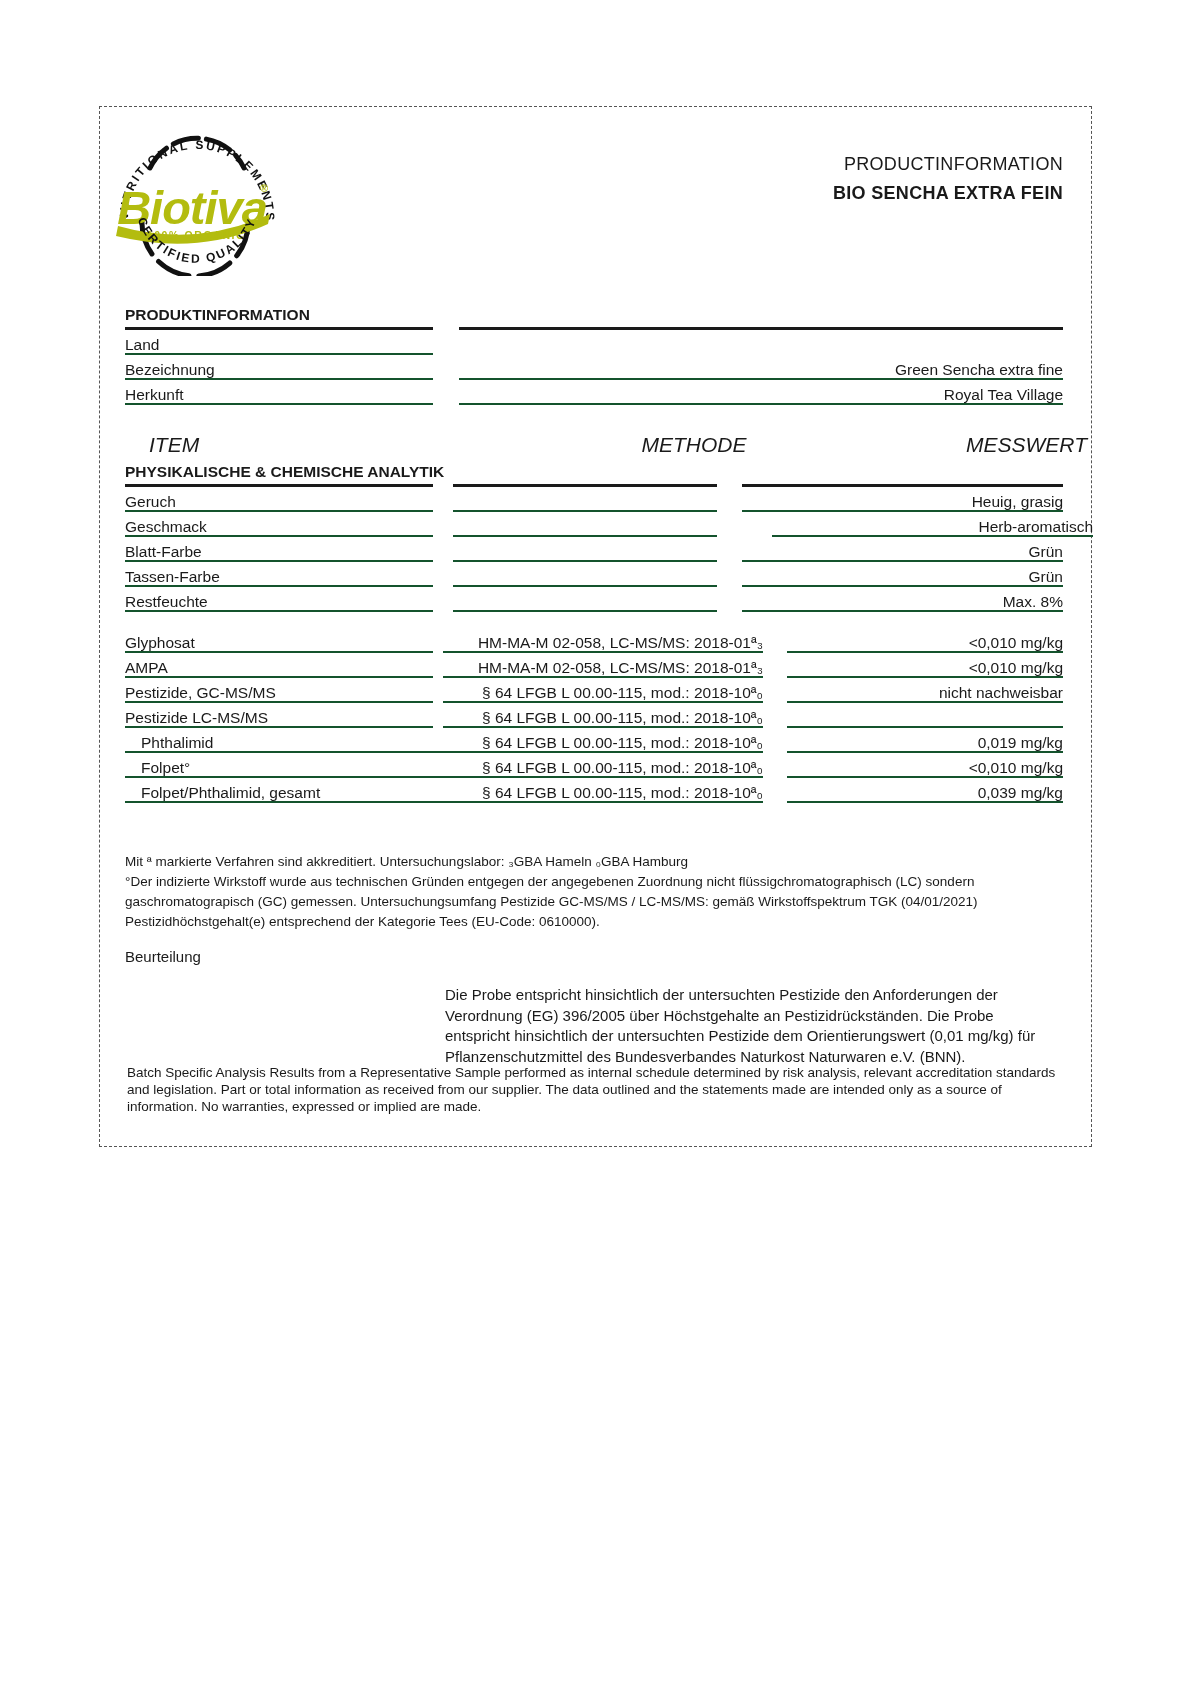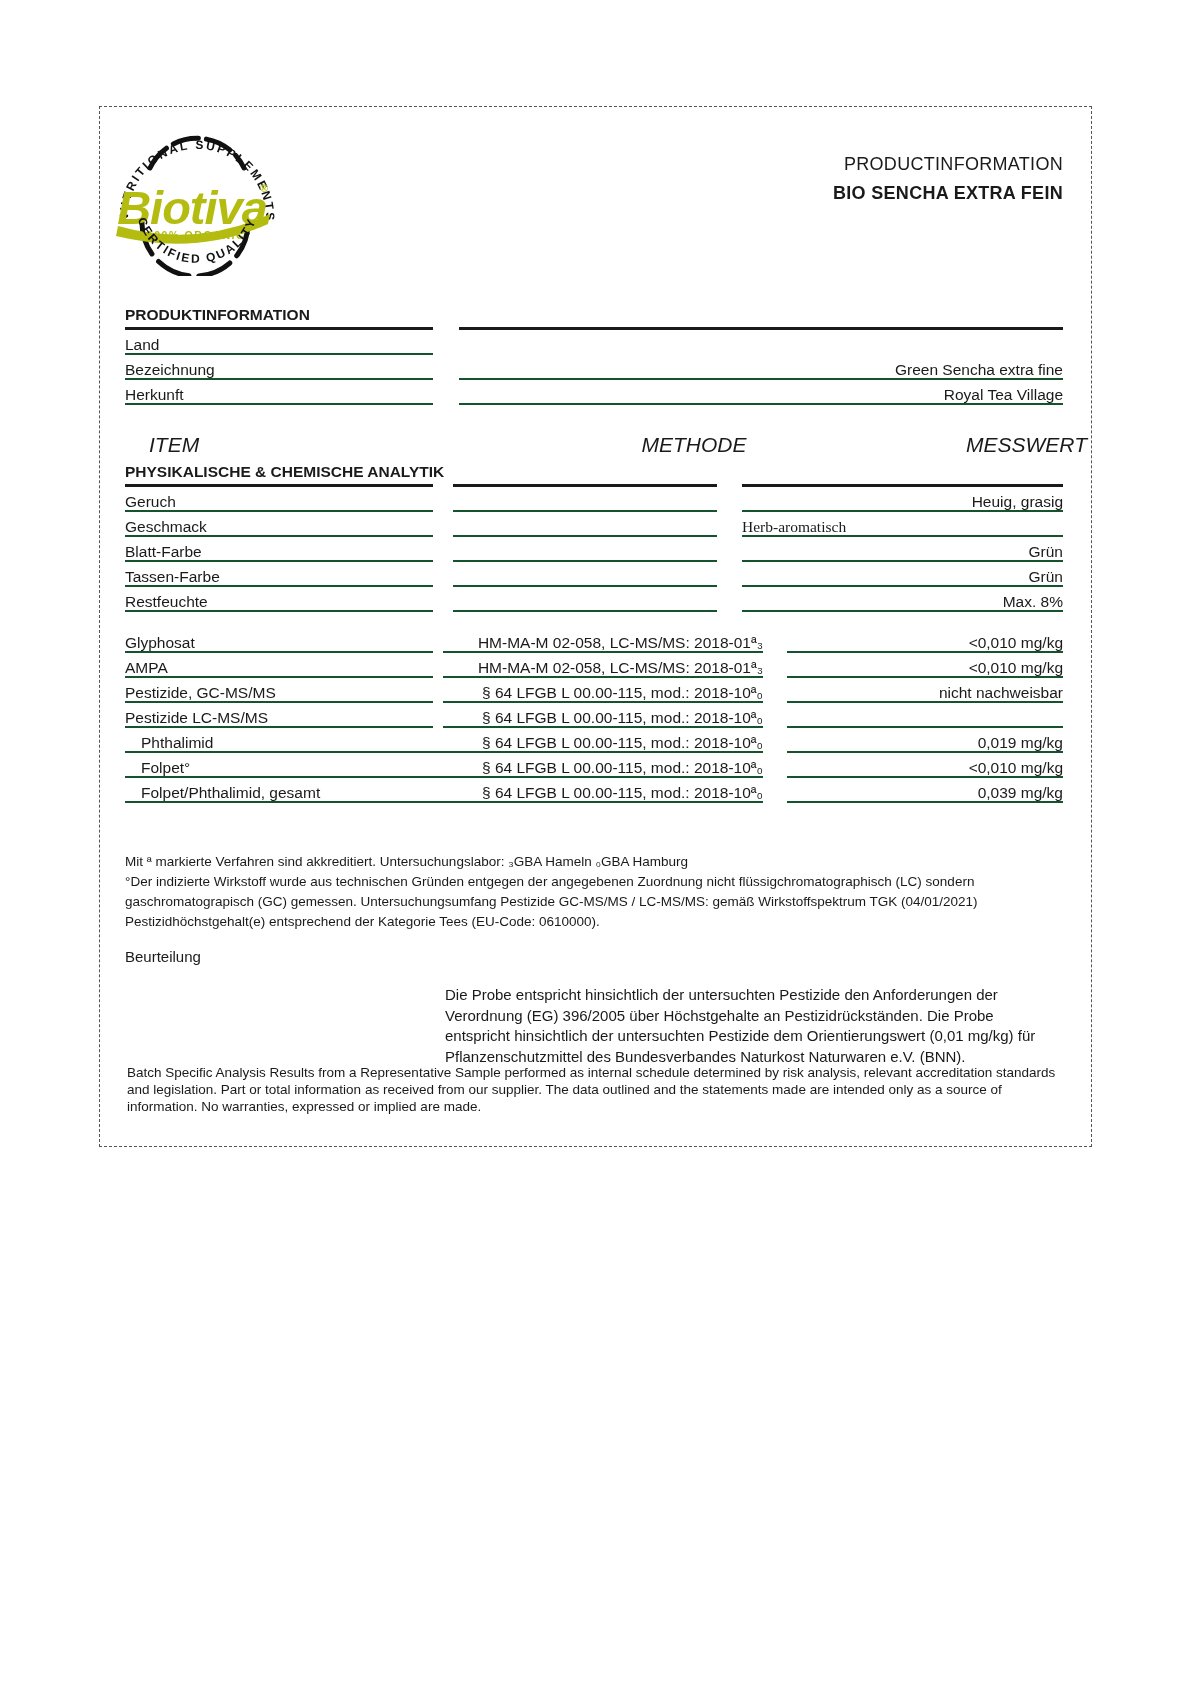--- a/index.html
+++ b/index.html
@@ -93,21 +93,21 @@
     </div>
     <div class="rows">
         <div class="trow">
           <div class="cell" style="left: 0px; width: 308px; text-align: left;">Geruch</div>
           <div class="cell" style="left: 328px; width: 264px; text-align: center;"></div>
           <div class="cell" style="left: 617px; width: 321px; text-align: right;">Heuig, grasig</div>
         </div>
         <div class="trow">
           <div class="cell" style="left: 0px; width: 308px; text-align: left;">Geschmack</div>
           <div class="cell" style="left: 328px; width: 264px; text-align: center;"></div>
-          <div class="cell" style="left: 617px; width: 321px; text-align: left; font-family: Liberation Serif, serif;">Herb-aromatisch</div>
+          <div class="cell" style="left: 647px; width: 321px; text-align: right;">Herb-aromatisch</div>
         </div>
         <div class="trow">
           <div class="cell" style="left: 0px; width: 308px; text-align: left;">Blatt-Farbe</div>
           <div class="cell" style="left: 328px; width: 264px; text-align: center;"></div>
           <div class="cell" style="left: 617px; width: 321px; text-align: right;">Grün</div>
         </div>
         <div class="trow">
           <div class="cell" style="left: 0px; width: 308px; text-align: left;">Tassen-Farbe</div>
           <div class="cell" style="left: 328px; width: 264px; text-align: center;"></div>
           <div class="cell" style="left: 617px; width: 321px; text-align: right;">Grün</div>

